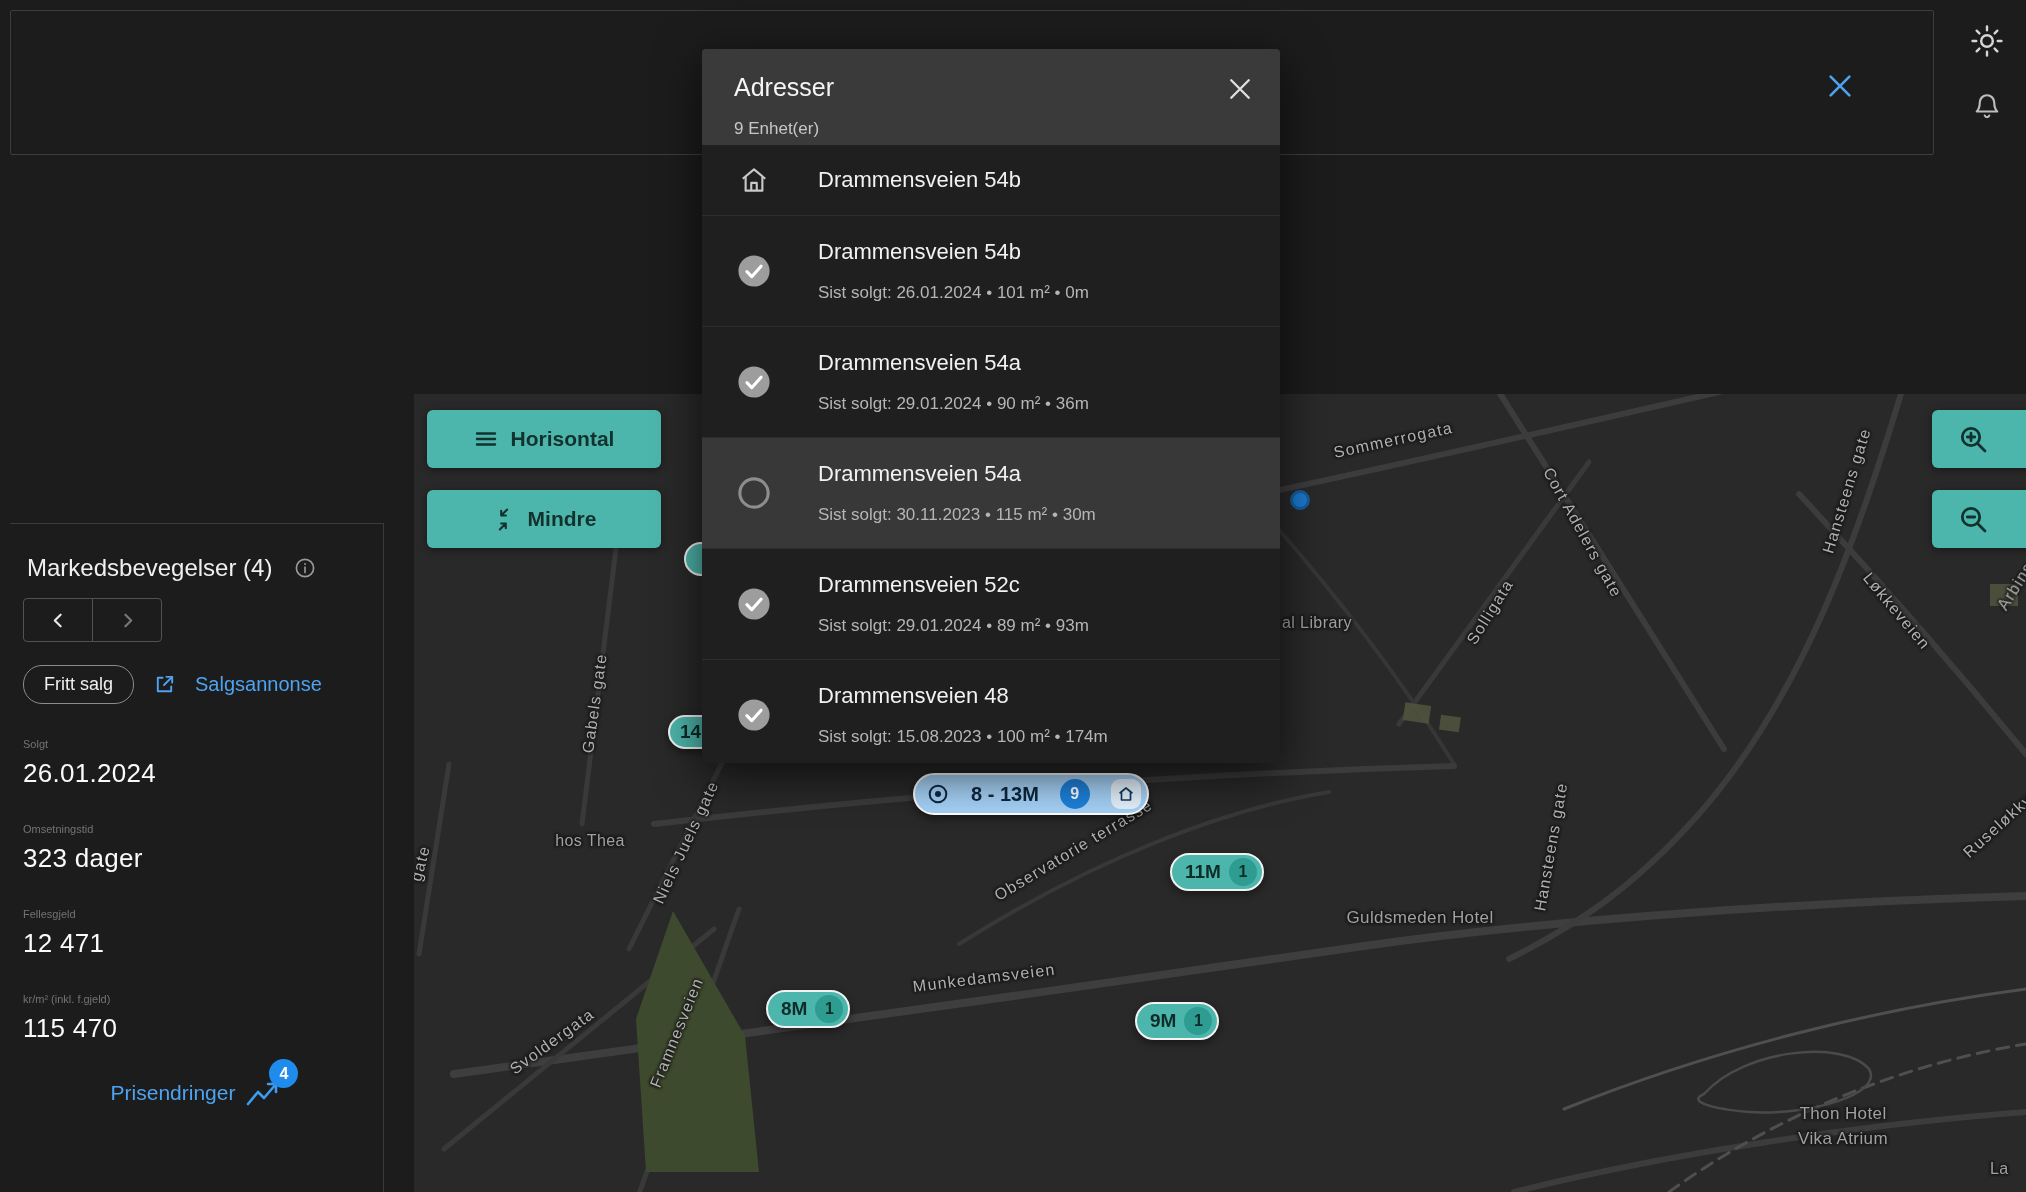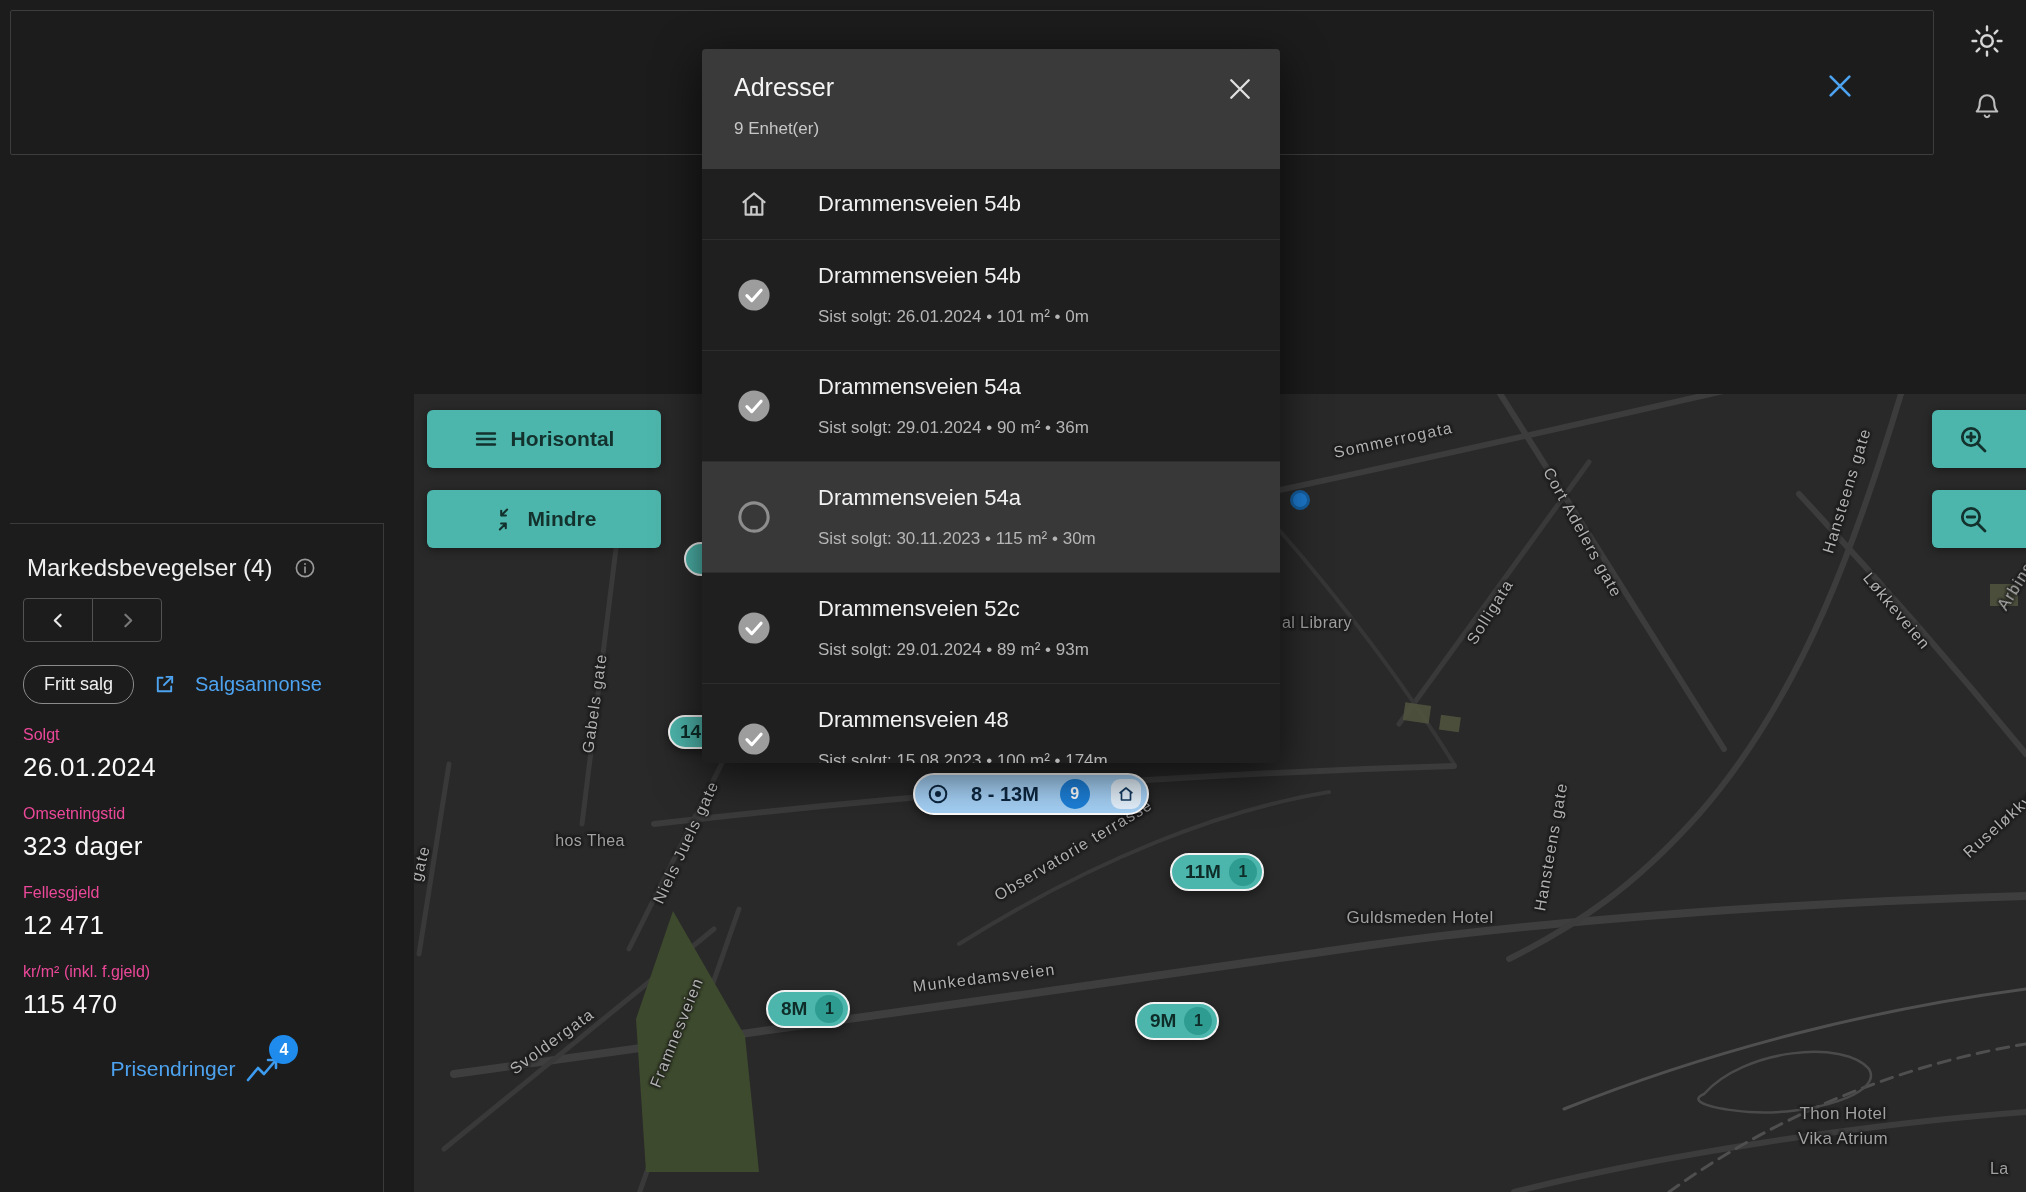--- a/index.html
+++ b/index.html
@@ -17,21 +17,21 @@
   .sidebar{position:absolute;left:10px;top:523px;width:374px;height:670px;border-top:1px solid #3a3a3a;border-right:1px solid #3a3a3a;box-sizing:border-box;padding:26px 14px 0 13px;}
   .sb-title-row{display:flex;align-items:center;gap:18px;}
   .sb-title{font-size:24px;font-weight:400;color:#f0f0f0;margin:4px;}
   .pager{display:inline-flex;margin-top:12px;}
   .pager button{width:70px;height:44px;background:none;border:1px solid #525252;display:inline-flex;align-items:center;justify-content:center;cursor:pointer;}
   .pager button:first-child{border-radius:4px 0 0 4px;}
   .pager button:last-child{border-radius:0 4px 4px 0;margin-left:-1px;}
   .sale-row{display:flex;align-items:center;gap:19px;margin-top:23px;}
   .badge-pill{display:inline-flex;align-items:center;justify-content:center;height:37px;padding:0 20px;border:1px solid #8b8b8b;border-radius:19px;color:#f0f0f0;font-size:18px;}
   .blue-link{color:#4da3f0;font-size:20px;text-decoration:none;cursor:pointer;}
-  .stat-label{margin-top:22px;font-size:16px;color:#ec4899;}
+  .stat-label{margin-top:34px;font-size:11px;color:#737373;}
   .stat-value{margin-top:8px;font-size:26px;color:#fafafa;letter-spacing:.3px;}
   .price-row{display:flex;align-items:center;justify-content:center;gap:10px;margin-top:34px;}
   .price-row .blue-link{font-size:21px;}
   .trend-wrap{position:relative;display:inline-block;}
   .badge-circle{position:absolute;top:-19px;left:24px;width:29px;height:29px;border-radius:50%;background:#1f8ced;color:#fff;font-size:16px;font-weight:bold;display:flex;align-items:center;justify-content:center;}
 
   
   .map{position:absolute;left:414px;top:394px;width:1612px;height:798px;background:#292929;overflow:hidden;cursor:grab;}
   .map-base{position:absolute;left:0;top:0;}
   .lbl{position:absolute;font-size:16px;letter-spacing:1.3px;color:#b0b0b0;white-space:nowrap;transform-origin:0 50%;
@@ -43,21 +43,21 @@
   .cluster .cnt{width:28px;height:28px;border-radius:50%;background:#2e9c90;display:flex;align-items:center;justify-content:center;font-size:16px;}
   .cluster.partial{padding:4px 70px 4px 10px;}
   .sel-cluster{position:absolute;display:inline-flex;align-items:center;gap:21px;background:#a5d1f6;border:2px solid #fdfdfd;border-radius:23px;padding:4px 6px 4px 11px;color:#0d2740;font-size:20px;font-weight:bold;box-shadow:0 3px 10px rgba(0,0,0,.5);cursor:pointer;}
   .sel-cluster .cnt{width:30px;height:30px;border-radius:50%;background:#1d80d9;color:#fff;font-size:16px;display:flex;align-items:center;justify-content:center;}
   .house-chip{width:30px;height:30px;border-radius:9px;background:#e4f1fc;display:flex;align-items:center;justify-content:center;}
   .dot-marker{position:absolute;left:876px;top:96px;width:20px;height:20px;border-radius:50%;background:#1c78cc;border:3px solid #155e9e;box-sizing:border-box;}
   .circle-partial{position:absolute;left:270px;top:148px;width:34px;height:34px;border-radius:50%;background:#4db6ac;border:2px solid #f2f2f2;box-sizing:border-box;}
 
   
   .modal{position:absolute;left:702px;top:49px;width:578px;height:714px;background:#1f1f1f;border-radius:4px;overflow:hidden;box-shadow:0 12px 46px rgba(0,0,0,.65);z-index:100;}
-  .modal-header{height:120px;background:#3a3a3a;padding:24px 0 0 32px;box-sizing:border-box;position:relative;}
+  .modal-header{height:96px;background:#3a3a3a;padding:24px 0 0 32px;box-sizing:border-box;position:relative;}
   .modal-title{font-size:25px;color:#f5f5f5;}
   .modal-subtitle{margin-top:17px;font-size:17px;color:#c7c7c7;}
   .modal-close{position:absolute;right:22px;top:22px;background:none;border:none;cursor:pointer;padding:4px;}
   .row-home{height:70px;display:flex;align-items:center;border-bottom:1px solid #2d2d2d;cursor:pointer;}
   .unit-row{height:110px;display:flex;align-items:center;border-bottom:1px solid #2d2d2d;cursor:pointer;}
   .unit-row.hl{background:#383838;}
   .ic-col{width:34px;margin-left:35px;flex:none;display:flex;justify-content:center;}
   .tx-col{margin-left:47px;}
   .unit-title{font-size:22px;color:#f2f2f2;}
   .unit-sub{margin-top:18px;font-size:17px;color:#b5b5b5;}

